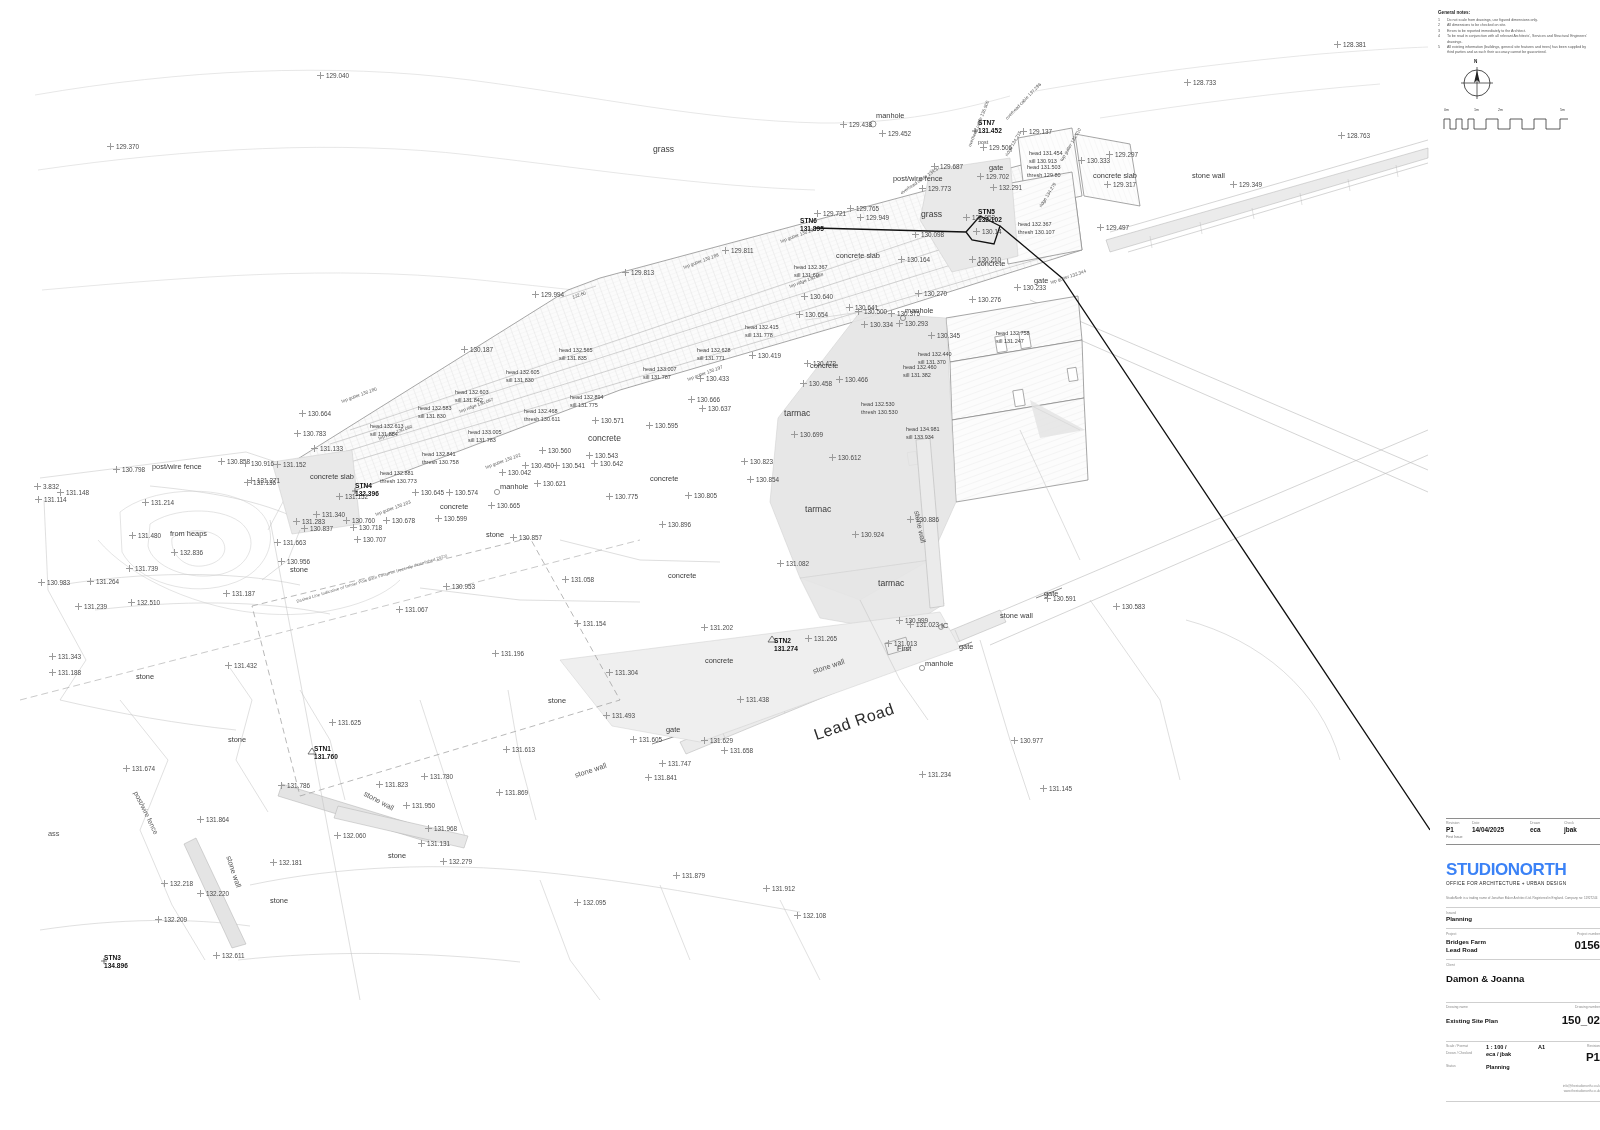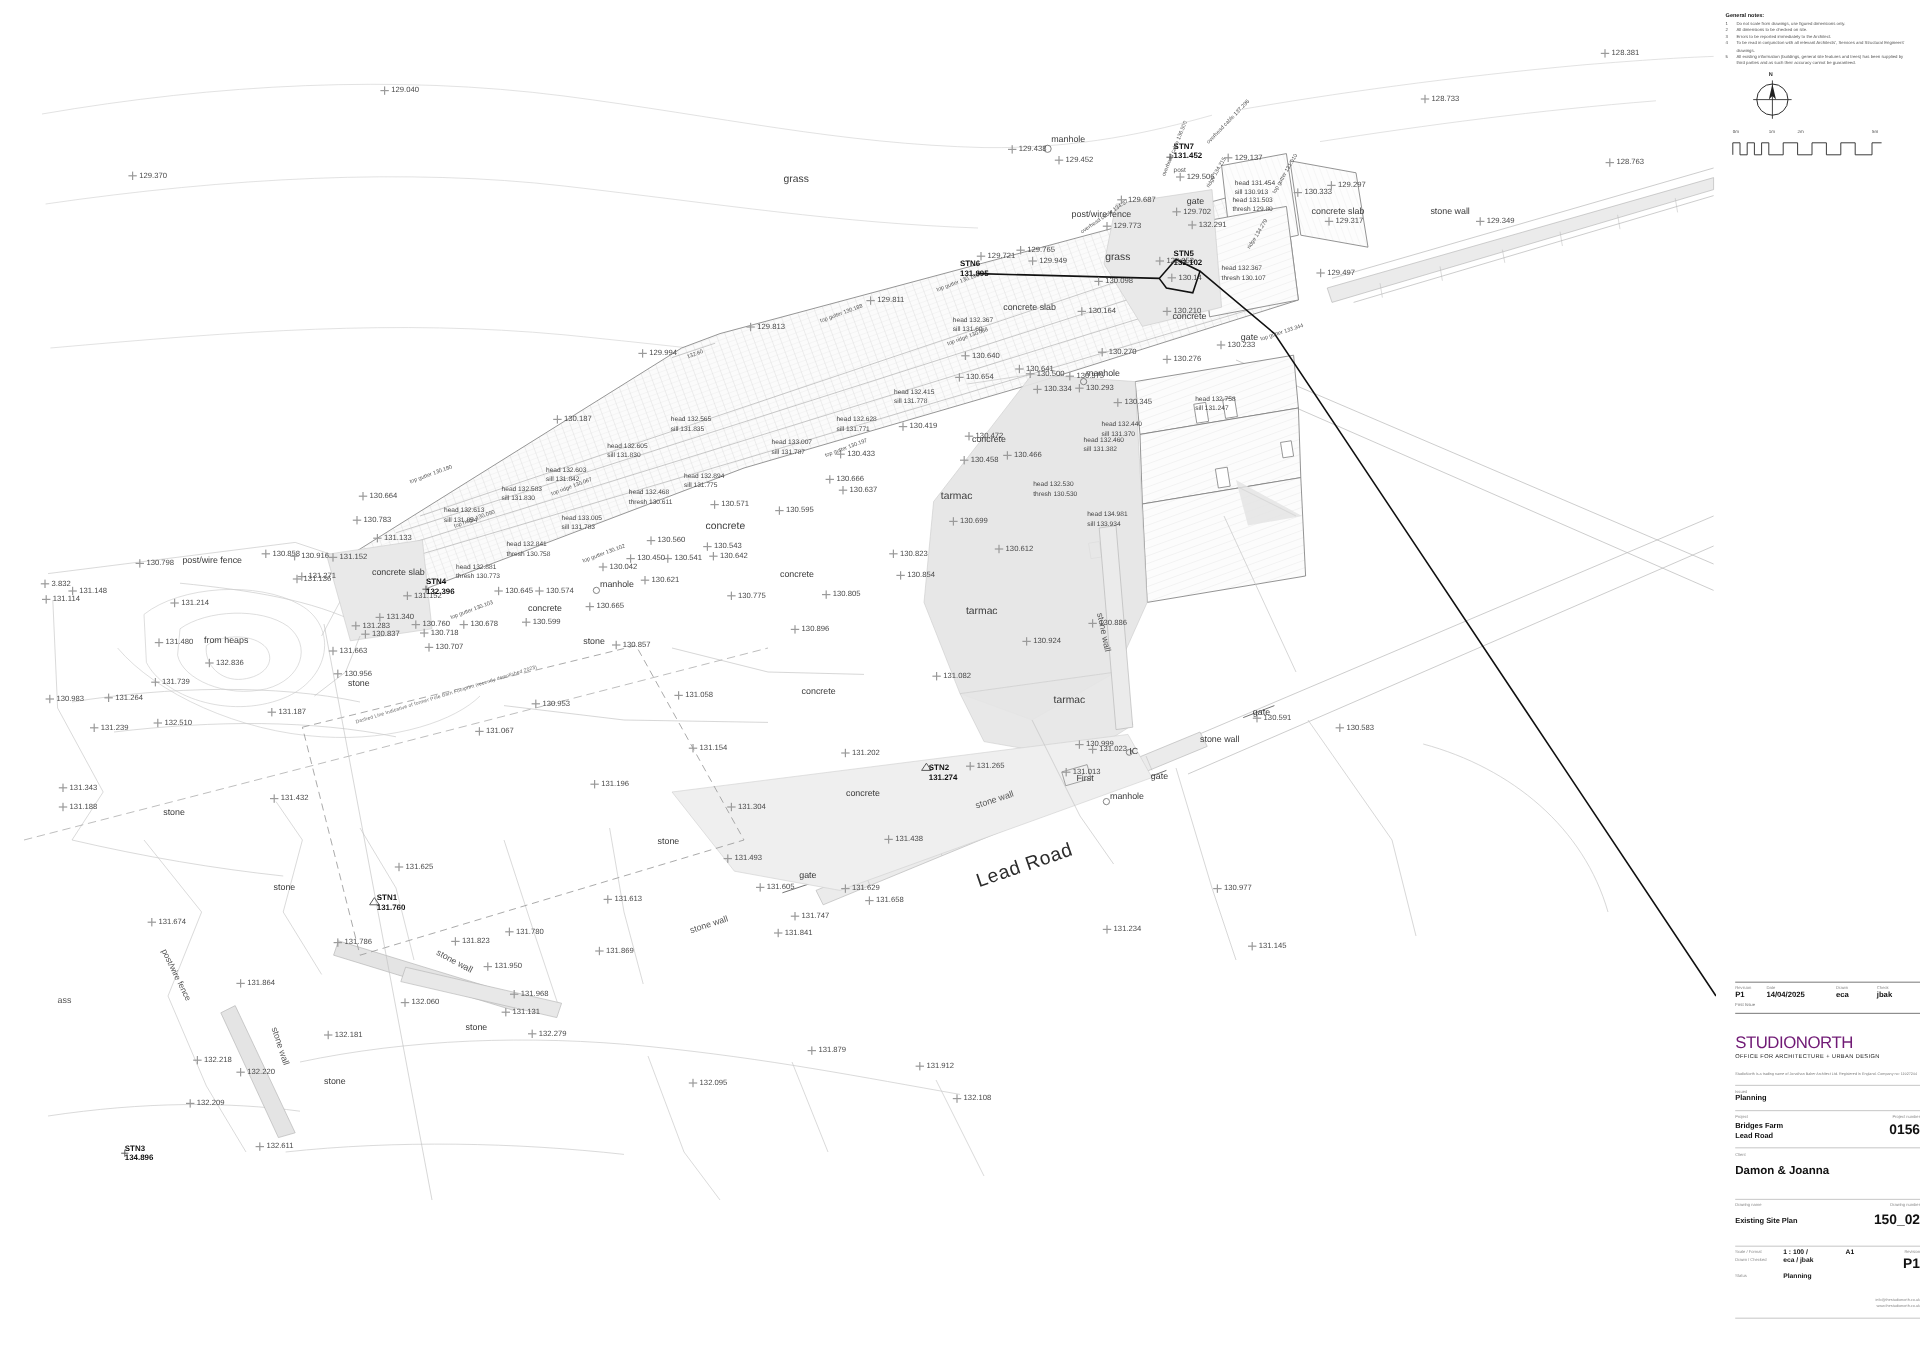--- a/index.html
+++ b/index.html
@@ -54,21 +54,21 @@
   .hr{border:0;border-top:.6px solid #8e8e8e;margin:0;}
   .hr-d{border:0;border-top:.6px solid #cfcfcf;margin:0;}
   .rev-hdr{display:flex;font-size:3.5px;color:#8a8a8a;padding:1.5px 0 0 0;}
   .rev-val{display:flex;font-size:6.4px;font-weight:bold;color:#111;padding:1px 0 0 0;}
   .rv-a{width:26px;flex:none;}
   .rv-b{width:58px;flex:none;}
   .rv-c{width:34px;flex:none;}
   .rv-d{flex:1;}
   .rev-note{font-size:3.6px;color:#6f6f6f;padding:2px 0 5px 0;}
 
-  .logo{font-size:14px;font-weight:normal;letter-spacing:-0.4px;color:#701a75;
+  .logo{font-size:17px;font-weight:bold;letter-spacing:-0.4px;color:#3b82f6;
         margin:16px 0 0 0;line-height:1;}
   .logo-sub{font-size:4.7px;letter-spacing:.35px;color:#222;margin:3px 0 10px 0;}
   .legalese{font-size:3.1px;color:#7c7c7c;line-height:1.55;margin:0 0 7px 0;}
 
   .fld{margin:0;padding:2.5px 0 5px 0;}
   .fld-lbl{font-size:3.4px;color:#8a8a8a;}
   .fld-val{font-size:6.2px;font-weight:bold;color:#111;line-height:1.35;}
   .fld-val.lg{font-size:9.6px;}
   .fld-val.xl{font-size:11.5px;}
   .row2{display:flex;justify-content:space-between;align-items:flex-start;}

